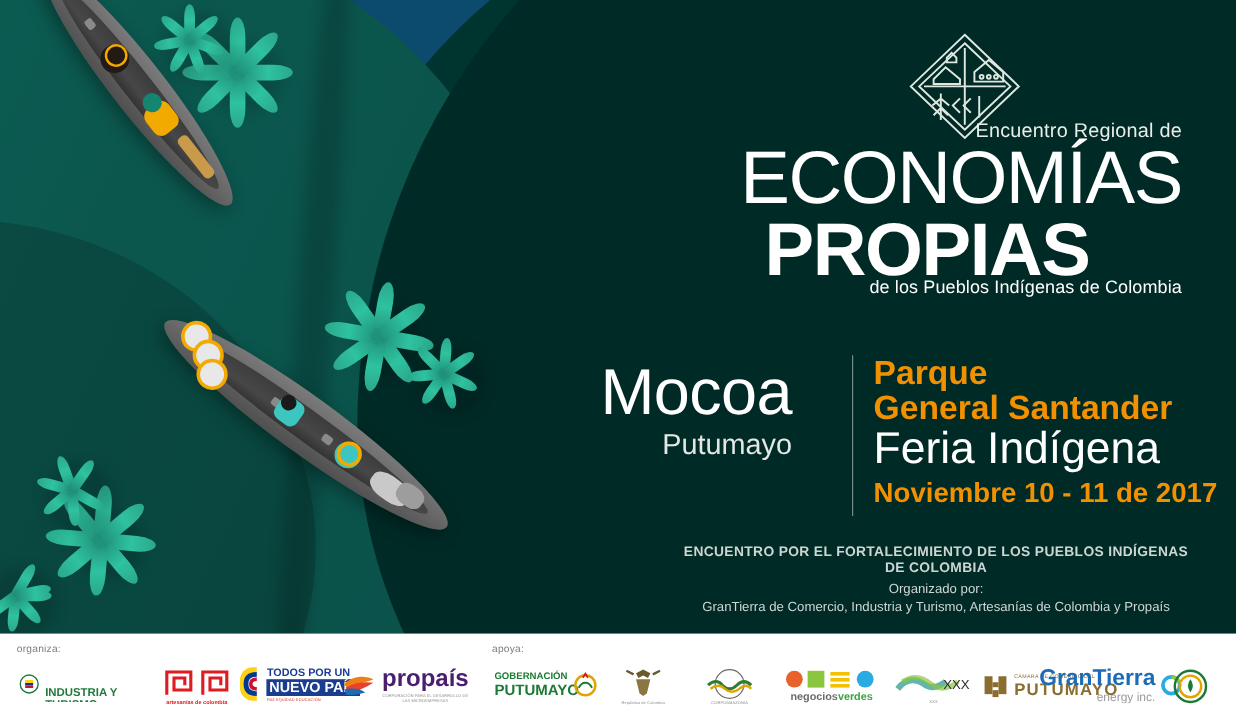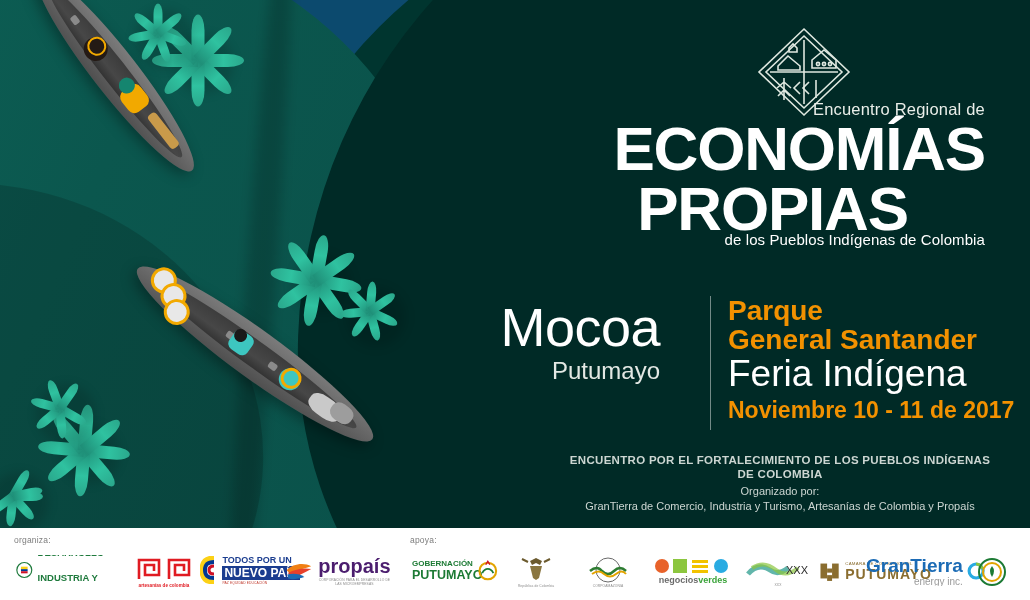--- a/index.html
+++ b/index.html
@@ -97,21 +97,21 @@
     position:absolute;left:754px;top:26px;width:100px;height:92px;
   }
 
   .eyebrow{
     position:absolute;left:640px;top:100px;width:345px;
     text-align:right;color:#e9eee9;
     font-size:16.5px;letter-spacing:.2px;
   }
   .title1{
     position:absolute;left:560px;top:118px;width:425px;
-    text-align:right;color:#ffffff;font-weight:bold;
+    text-align:right;color:#ffffff;font-weight:normal;
     font-size:62px;line-height:62px;letter-spacing:-1.2px;
   }
   .title2{
     position:absolute;left:560px;top:178px;width:425px;
     text-align:center;color:#ffffff;font-weight:bold;
     font-size:62px;line-height:62px;letter-spacing:-1.2px;
   }
   .subtitle{
     position:absolute;left:560px;top:231px;width:425px;
     text-align:right;color:#ffffff;

